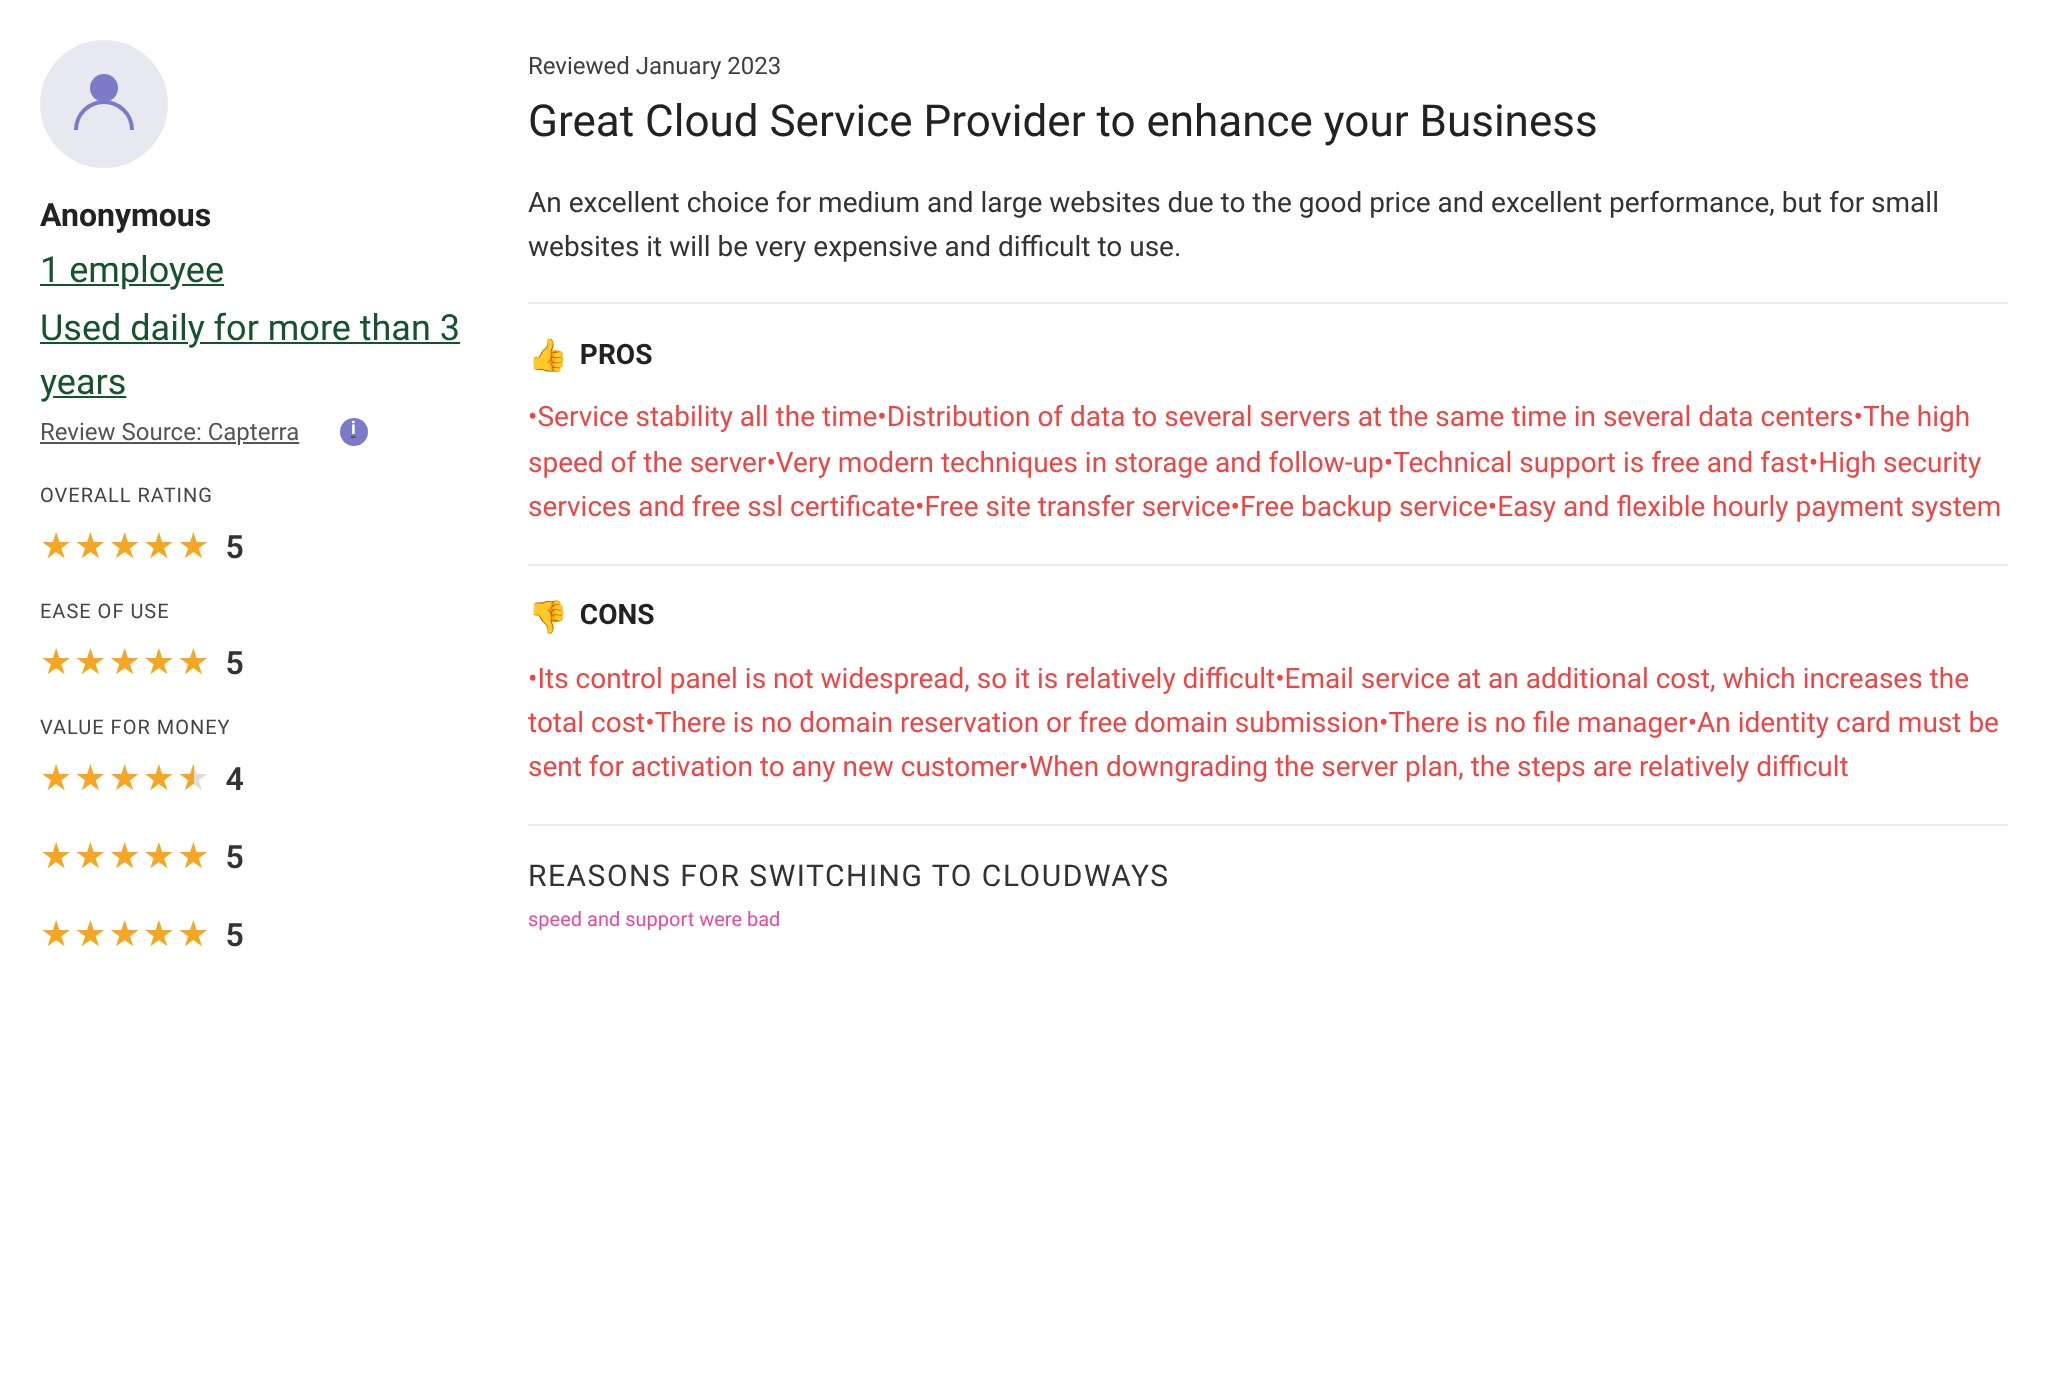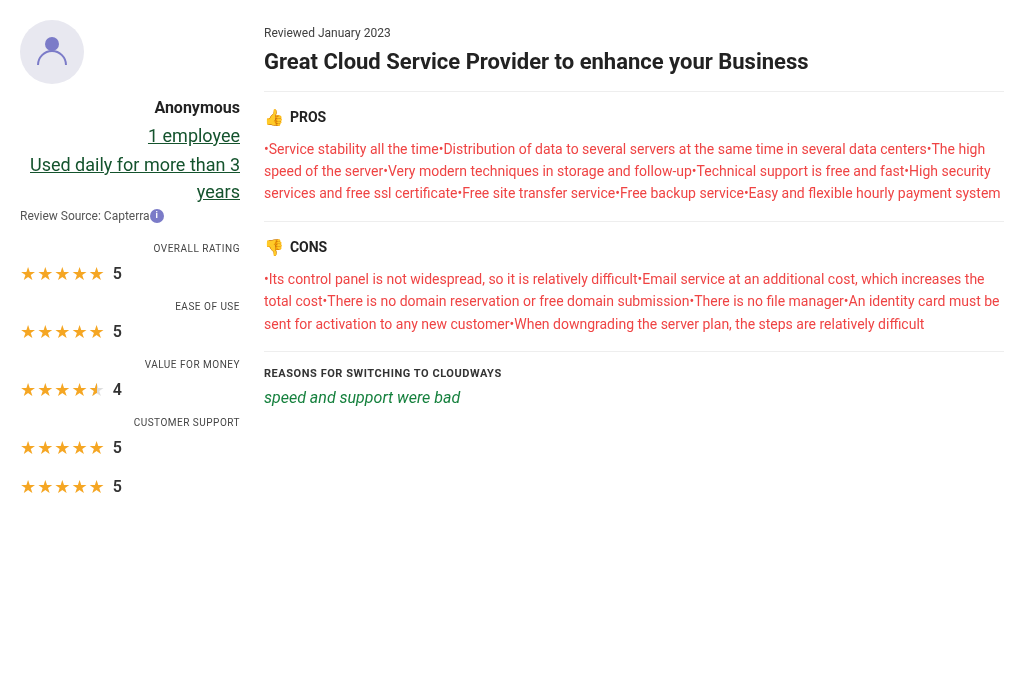--- a/index.html
+++ b/index.html
@@ -17,21 +17,20 @@
     .review-container {
       display: flex;
       max-width: 1024px;
       min-height: 690px;
       padding: 20px;
       gap: 24px;
     }
     .sidebar {
       width: 220px;
       flex-shrink: 0;
-      text-align: right;
     }
     .avatar-circle {
       width: 64px;
       height: 64px;
       border-radius: 50%;
       background-color: #e8e8f0;
       display: flex;
       align-items: center;
       justify-content: center;
       margin-bottom: 12px;
@@ -50,22 +49,23 @@
       font-size: 18px;
       color: #14532d;
       margin-bottom: 2px;
       text-decoration: underline;
     }
     .review-source {
       font-size: 12px;
       color: #555555;
       display: flex;
       align-items: center;
-      gap: 0;
+      gap: 20px;
       margin-bottom: 16px;
+      text-decoration: underline;
     }
     .info-icon {
       display: inline-flex;
       align-items: center;
       justify-content: center;
       width: 14px;
       height: 14px;
       border-radius: 50%;
       background-color: #7b7bc8;
       color: white;
@@ -111,21 +111,21 @@
       flex: 1;
       padding-top: 4px;
     }
     .review-date {
       font-size: 12px;
       color: #404040;
       margin-bottom: 6px;
     }
     .review-title {
       font-size: 22px;
-      font-weight: 700;
+      font-weight: 400;
       color: #222222;
       margin-bottom: 14px;
       line-height: 1.3;
     }
     .review-summary {
       font-size: 14px;
       color: #333333;
       line-height: 1.6;
       margin-bottom: 16px;
     }
@@ -150,31 +150,30 @@
     }
     .section-text {
       font-size: 14px;
       color: #ef4444;
       line-height: 1.6;
     }
     .switching-section {
       margin-top: 12px;
     }
     .switching-label {
-      font-size: 11px;
-      font-weight: 700;
+      font-size: 15px;
+      font-weight: 400;
       color: #333333;
       letter-spacing: 0.05em;
       text-transform: uppercase;
       margin-bottom: 4px;
     }
     .switching-text {
-      font-size: 16px;
-      color: #15803d;
-      font-style: italic;
+      font-size: 10px;
+      color: #ec4899;
     }
     .divider {
       border: none;
       border-top: 1px solid #eeeeee;
       margin: 14px 0;
     }
   </style>
 </head>
 <body>
 
@@ -232,21 +231,20 @@
               <span class="star">★</span>
               <span class="star">★</span>
               <span class="star">★</span>
               <span class="star">★</span>
               <span class="star half" style="position: relative; display: inline-block; color: rgb(221, 221, 221);">★<span style="position: absolute; left: 0px; top: 0px; overflow: hidden; width: 50%; color: rgb(245, 166, 35);">★</span></span>
             </div>
             <span class="rating-number">4</span>
           </div>
         </div>
         <div class="rating-section">
-          <div class="rating-label">CUSTOMER SUPPORT</div>
           <div class="stars-row">
             <div class="stars">
               <span class="star">★</span>
               <span class="star">★</span>
               <span class="star">★</span>
               <span class="star">★</span>
               <span class="star">★</span>
             </div>
             <span class="rating-number">5</span>
           </div>
@@ -262,20 +260,21 @@
             </div>
             <span class="rating-number">5</span>
           </div>
         </div>
       </div>
   </div>
 
   <div class="main-content">
     <div class="review-date">Reviewed January 2023</div>
     <div class="review-title">Great Cloud Service Provider to enhance your Business</div>
+    <div class="review-summary">An excellent choice for medium and large websites due to the good price and excellent performance, but for small websites it will be very expensive and difficult to use.</div>
 
     <hr class="divider">
 
     <div class="pros-section">
       <div class="section-header">
         <span class="section-icon">👍</span>
         <span>PROS</span>
       </div>
       <div class="section-text">•Service stability all the time•Distribution of data to several servers at the same time in several data centers•The high speed of the server•Very modern techniques in storage and follow-up•Technical support is free and fast•High security services and free ssl certificate•Free site transfer service•Free backup service•Easy and flexible hourly payment system</div>
     </div>

